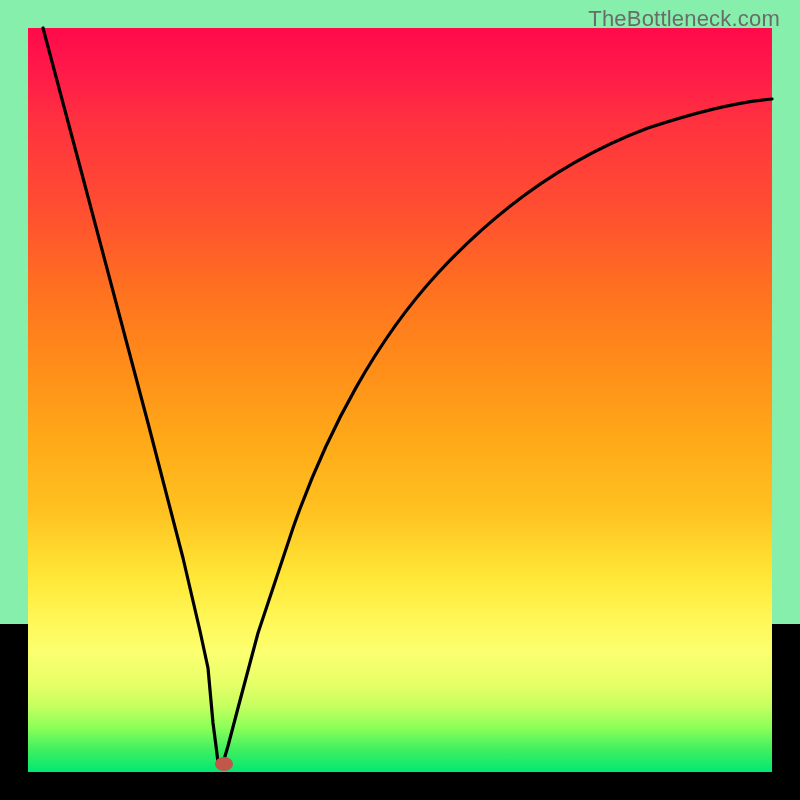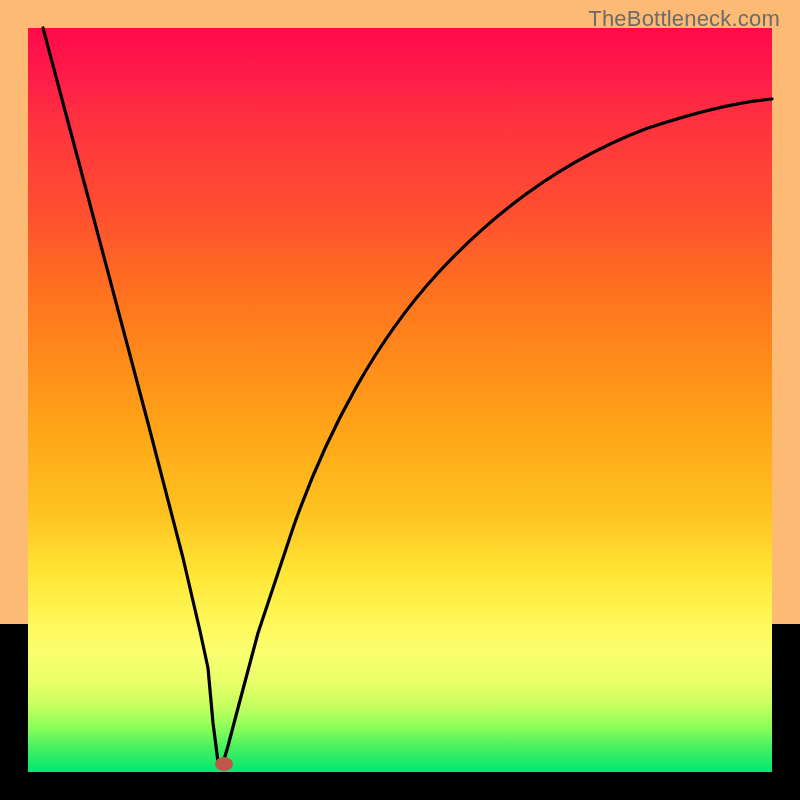--- a/index.html
+++ b/index.html
@@ -8,21 +8,21 @@
     width: 800px;
     height: 800px;
     background: #000;
     overflow: hidden;
     font-family: Arial, Helvetica, sans-serif;
   }
   .frame {
     position: relative;
     width: 800px;
     height: 624px;
-    background: #fdba74;
+    background: #86efac;
   }
   .plot-area {
     position: absolute;
     left: 28px;
     top: 28px;
     width: 744px;
     height: 744px;
     
     background: linear-gradient(
       to bottom,

